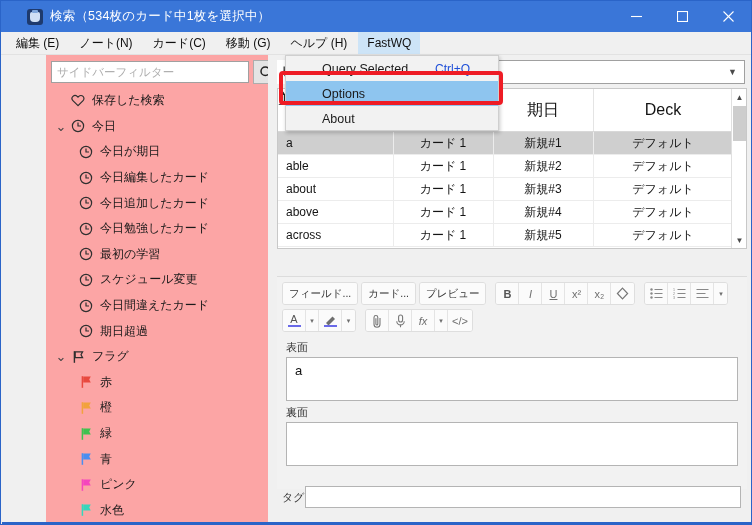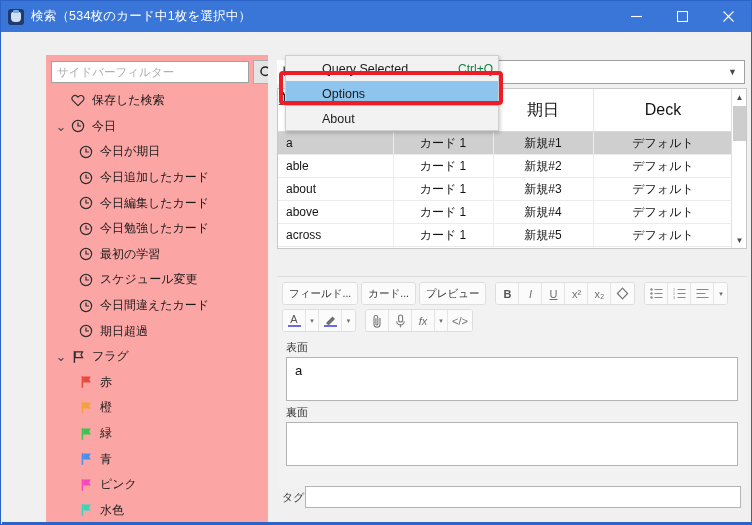--- a/index.html
+++ b/index.html
@@ -9,21 +9,21 @@
     overflow: hidden; background: #ffffff;
   }
   #app {
     position: relative; width: 752px; height: 525px;
     border: 1px solid #2a64c8; background: #f0f0f0;
   }
 
   
   .titlebar {
     position: absolute; top: 0; left: 0; width: 750px; height: 31px;
-    background: #3a76d8; display: flex; align-items: center;
+    background: #3a76d8; display: flex; align-items: center; padding-left: 19px;
   }
   .tb-icon {
     width: 16px; height: 16px; margin-left: 7px; margin-right: 7px;
     background: #1e3a6e; border-radius: 3px; position: relative;
   }
   .tb-icon::before {
     content: ""; position: absolute; left: 3px; top: 3px;
     width: 10px; height: 10px; background: #cfe0f5;
     border-radius: 2px 2px 4px 4px;
   }
@@ -212,21 +212,21 @@
   .dropdown {
     position: absolute; left: 284px; top: 54px; width: 214px; height: 76px;
     background: #f2f2f2; border: 1px solid #cfcfcf;
     box-shadow: 1px 2px 4px rgba(0,0,0,.22); z-index: 40;
   }
   .dd-item {
     height: 25px; display: flex; align-items: center; padding-left: 36px;
     font-size: 12.5px; color: #1a1a1a; position: relative;
   }
   .dd-item.highlight { background: #8ec5ef; }
-  .dd-shortcut { position: absolute; right: 5px; font-size: 12px; color: #15803d; }
+  .dd-shortcut { position: absolute; right: 28px; font-size: 12px; color: #1d4ed8; }
 
   .redbox {
     position: absolute; left: 278px; top: 70px; width: 224px; height: 34px;
     border: 4px solid #ee1c25; border-radius: 4px; z-index: 60;
     pointer-events: none;
   }
 
   .statusbar {
     position: absolute; left: 1px; bottom: 0; width: 750px; height: 2px;
     background: #2a64c8;
@@ -253,20 +253,28 @@
       </div>
       <div class="tb-btn">
         <svg width="11" height="11" viewBox="0 0 11 11">
             <line x1="0.5" y1="0.5" x2="10.5" y2="10.5" stroke="#fff" stroke-width="1.1"></line>
             <line x1="10.5" y1="0.5" x2="0.5" y2="10.5" stroke="#fff" stroke-width="1.1"></line>
           </svg>
       </div>
     </div>
   </div>
 
+  <div class="menubar">
+    <div class="menu-item first">編集 (E)</div>
+    <div class="menu-item">ノート(N)</div>
+    <div class="menu-item">カード(C)</div>
+    <div class="menu-item">移動 (G)</div>
+    <div class="menu-item">ヘルプ (H)</div>
+    <div class="menu-item active">FastWQ</div>
+  </div>
 
   <div class="sidebar">
     <div class="sb-filterrow">
       <div class="sb-filter-input">サイドバーフィルター</div>
       <div class="sb-iconbtn">
         <svg width="15" height="15" viewBox="0 0 15 15">
           <circle cx="6.3" cy="6.3" r="4.3" fill="none" stroke="#222" stroke-width="1.5"></circle>
           <line x1="9.5" y1="9.5" x2="13.5" y2="13.5" stroke="#222" stroke-width="1.8"></line>
         </svg>
       </div>
@@ -307,30 +315,30 @@
           </span>
           <span class="tree-label">今日が期日</span>
         </div>
         <div class="tree-row indent-1">
           <span class="tree-icon">
             <svg width="14" height="14" viewBox="0 0 14 14">
               <circle cx="7" cy="7" r="5.6" fill="none" stroke="#2f2f2f" stroke-width="1.2"></circle>
               <path d="M7 3.6V7h3" fill="none" stroke="#2f2f2f" stroke-width="1.2"></path>
             </svg>
           </span>
+          <span class="tree-label">今日編集したカード</span>
+        </div>
+        <div class="tree-row indent-1">
+          <span class="tree-icon">
+            <svg width="14" height="14" viewBox="0 0 14 14">
+              <circle cx="7" cy="7" r="5.6" fill="none" stroke="#2f2f2f" stroke-width="1.2"></circle>
+              <path d="M7 3.6V7h3" fill="none" stroke="#2f2f2f" stroke-width="1.2"></path>
+            </svg>
+          </span>
           <span class="tree-label">今日追加したカード</span>
-        </div>
-        <div class="tree-row indent-1">
-          <span class="tree-icon">
-            <svg width="14" height="14" viewBox="0 0 14 14">
-              <circle cx="7" cy="7" r="5.6" fill="none" stroke="#2f2f2f" stroke-width="1.2"></circle>
-              <path d="M7 3.6V7h3" fill="none" stroke="#2f2f2f" stroke-width="1.2"></path>
-            </svg>
-          </span>
-          <span class="tree-label">今日編集したカード</span>
         </div>
         <div class="tree-row indent-1">
           <span class="tree-icon">
             <svg width="14" height="14" viewBox="0 0 14 14">
               <circle cx="7" cy="7" r="5.6" fill="none" stroke="#2f2f2f" stroke-width="1.2"></circle>
               <path d="M7 3.6V7h3" fill="none" stroke="#2f2f2f" stroke-width="1.2"></path>
             </svg>
           </span>
           <span class="tree-label">今日勉強したカード</span>
         </div>

